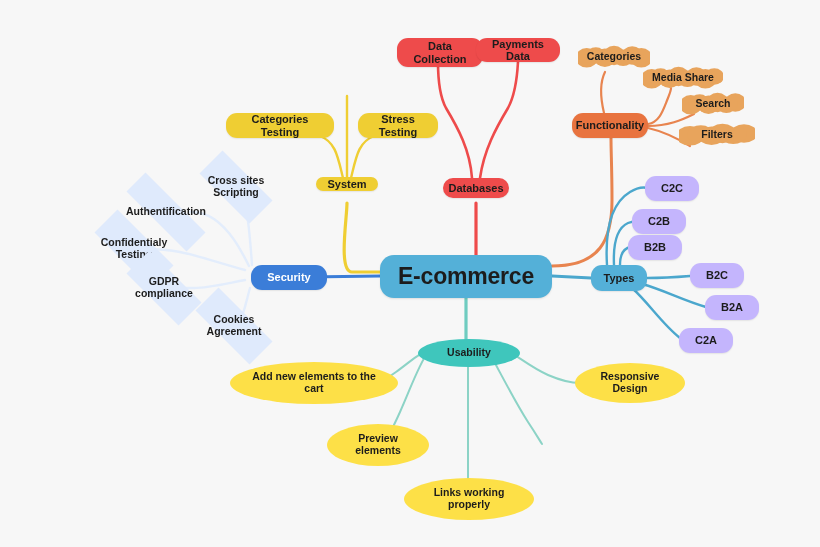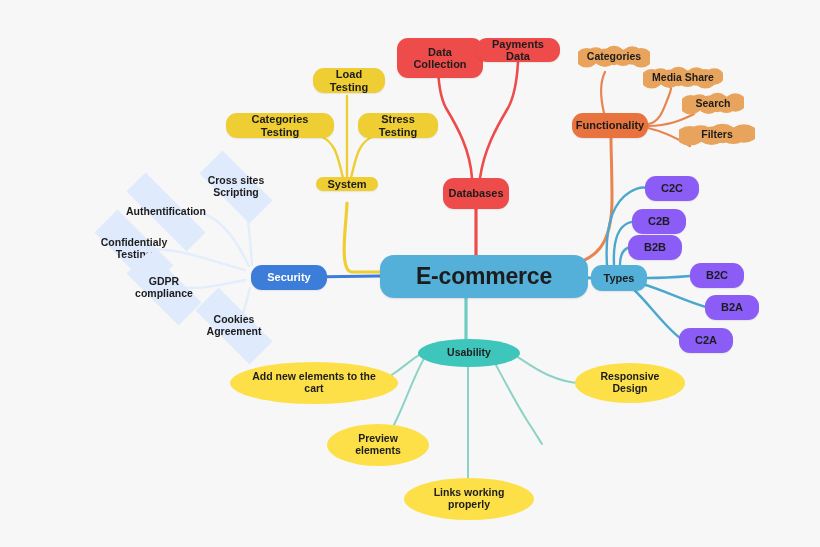--- a/index.html
+++ b/index.html
@@ -50,21 +50,21 @@
   .pill {
     border-radius: 11px;
     font-size: 11px;
     padding: 0 8px;
     box-shadow: 0 1px 1.5px rgba(0,0,0,0.08);
   }
 
   .c-yellow  { background: #efce33; }
   .c-red     { background: #ee4b4b; }
   .c-blue-d  { background: #3b7dd8; color:#fff; }
-  .c-blue-l  { background: #8b5cf6; }
+  .c-blue-l  { background: #c4b5fd; }
   .c-orange  { background: #e8733f; align-items: center; }
 
   
   .diamond {
     background: transparent;
     font-size: 10.5px;
     font-weight: 700;
     color: #1c1c1c;
   }
   .diamond .dshape {
@@ -138,41 +138,38 @@
 
       <path d="M 466,298 L 466,353" stroke="#6fccc0" stroke-width="3.2"></path>
       <path d="M 432,348 C 420,352 410,362 396,372 C 388,378 380,381 376,382" stroke="#8cd3c6" stroke-width="2"></path>
       <path d="M 502,348 C 516,354 528,366 548,375 C 562,381 574,383 580,383" stroke="#8cd3c6" stroke-width="2"></path>
       <path d="M 428,352 C 418,366 410,390 400,412 C 392,430 386,440 382,444" stroke="#8cd3c6" stroke-width="2"></path>
       <path d="M 490,354 C 500,372 514,400 528,422 C 536,434 540,441 542,444" stroke="#8cd3c6" stroke-width="2"></path>
       <path d="M 468,367 L 468,500" stroke="#8cd3c6" stroke-width="2"></path>
     </g>
   </svg>
 
-  <div class="node n-root" id="node-root" style="left: 380px; top: 255px; width: 208px; height: 43px; background: rgb(84, 176, 216);">
+  <div class="node n-root" id="node-root" style="left: 380px; top: 255px; width: 172px; height: 43px; background: rgb(84, 176, 216);">
     <span>E-commerce</span>
   </div>
 
   <div class="node pill c-yellow" id="node-system" style="left: 316px; top: 177px; width: 62px; height: 14px; background: rgb(239, 206, 51);">
     <span>System</span>
   </div>
-  <div class="node pill c-yellow" id="node-system-0" style="left: 313px; top: 68px; width: 72px; height: 25px;">
-    <span>Load Testing</span>
-  </div>
   <div class="node pill c-yellow" id="node-system-1" style="left: 226px; top: 113px; width: 108px; height: 25px;">
     <span>Categories Testing</span>
   </div>
   <div class="node pill c-yellow" id="node-system-2" style="left: 358px; top: 113px; width: 80px; height: 25px;">
     <span>Stress Testing</span>
   </div>
 
-  <div class="node pill c-red" id="node-databases" style="left: 443px; top: 178px; width: 66px; height: 31px; background: rgb(238, 75, 75);">
+  <div class="node pill c-red" id="node-databases" style="left: 443px; top: 178px; width: 66px; height: 20px; background: rgb(238, 75, 75);">
     <span>Databases</span>
   </div>
-  <div class="node pill c-red" id="node-databases-0" style="left: 397px; top: 38px; width: 86px; height: 40px;">
+  <div class="node pill c-red" id="node-databases-0" style="left: 397px; top: 38px; width: 86px; height: 29px;">
     <span>Data Collection</span>
   </div>
   <div class="node pill c-red" id="node-databases-1" style="left: 476px; top: 38px; width: 84px; height: 24px;">
     <span>Payments Data</span>
   </div>
 
   <div class="node pill c-orange" id="node-functionality" style="left: 572px; top: 113px; width: 76px; height: 25px; background: rgb(232, 115, 63);">
     <span>Functionality</span>
   </div>
   <div class="node cloud" id="node-functionality-0" style="left: 578px; top: 45px; width: 72px; height: 23px;">

